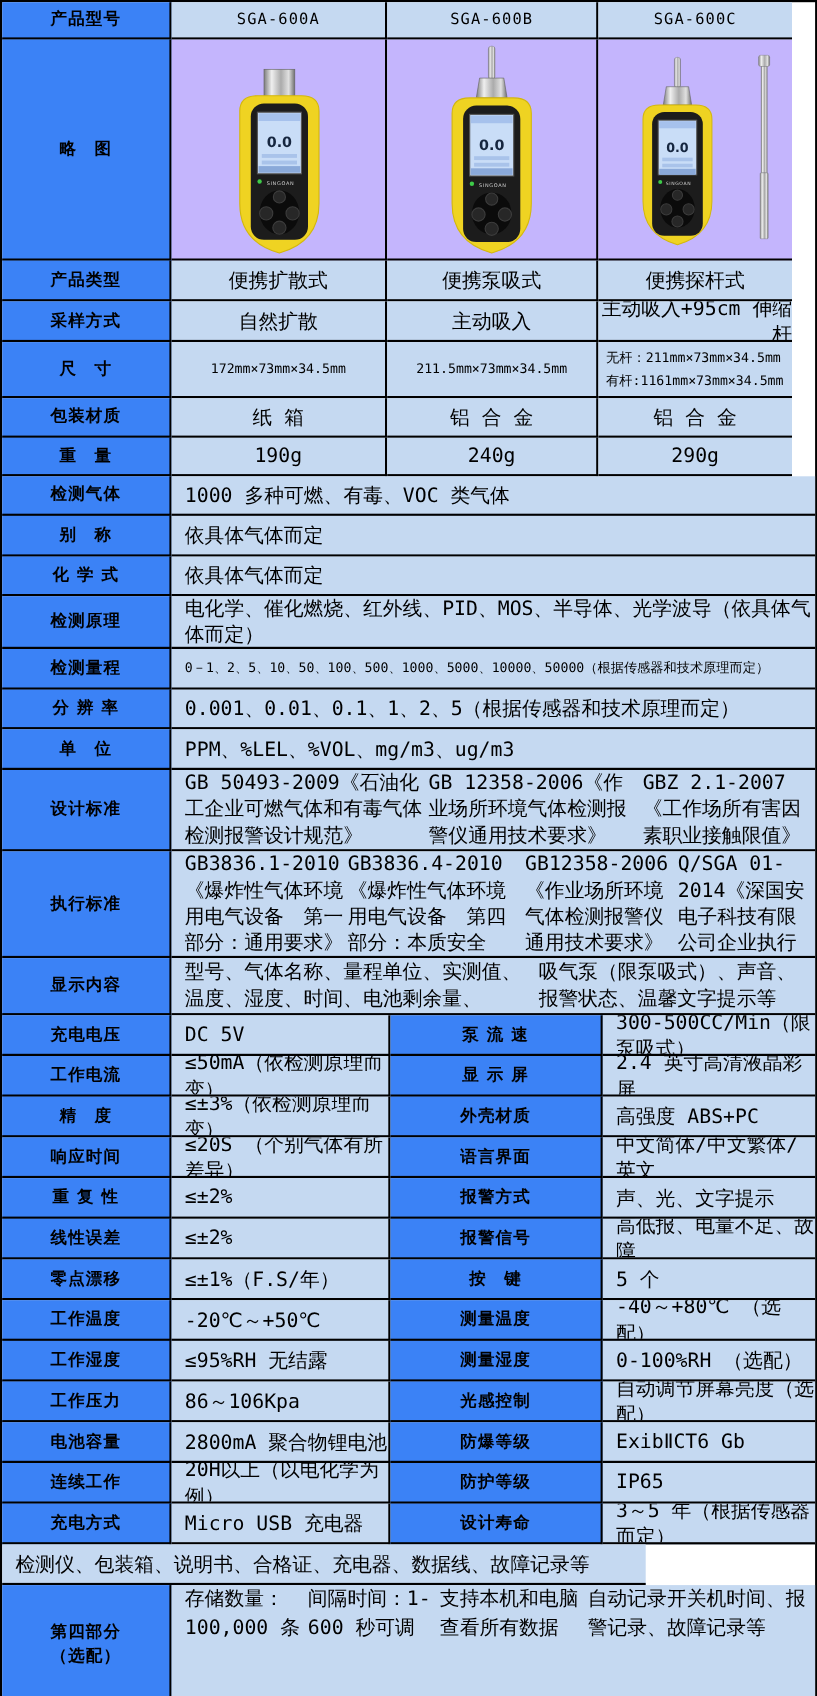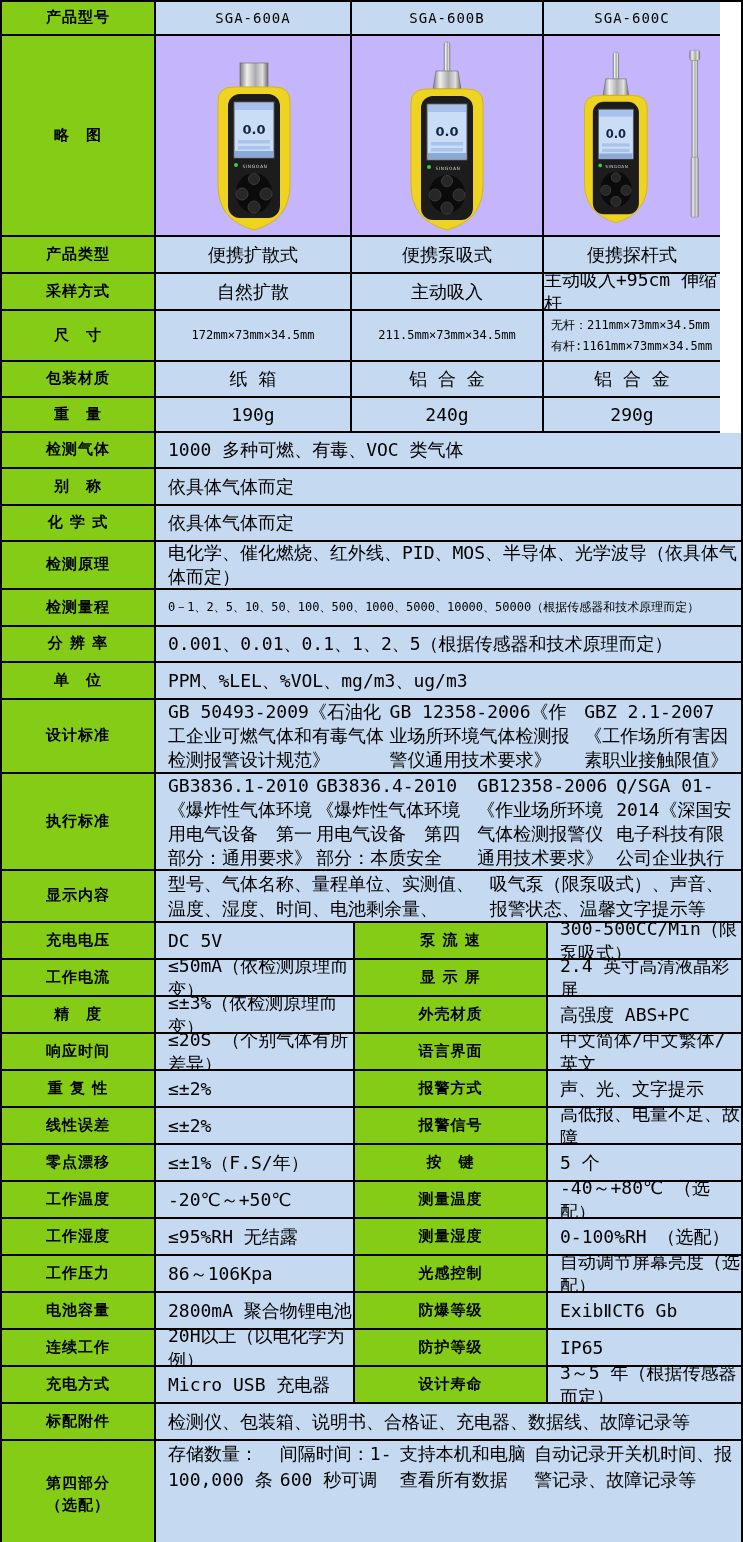--- a/index.html
+++ b/index.html
@@ -3,23 +3,23 @@
 <meta charset="utf-8">
 <style>
   *{box-sizing:border-box;margin:0;padding:0}
   html,body{background:#fff}
   body{font-family:"DejaVu Sans","Liberation Sans",sans-serif;color:#000}
   .table{width:743px;border:2px solid #000;background:#fff}
   .row{display:flex}
   .cell{border-right:2px solid #000;border-bottom:2px solid #000;display:flex;align-items:center;overflow:hidden}
   .row .cell:last-child{border-right:0}
   .row.last .cell{border-bottom:0}
-  .lbl{background:#84cc16;justify-content:center;text-align:center;font-weight:bold;font-size:15px;white-space:pre-line;line-height:1.45;letter-spacing:1px}
+  .lbl{background:#3b82f6;justify-content:center;text-align:center;font-weight:bold;font-size:15px;white-space:pre-line;line-height:1.45;letter-spacing:1px}
   .val{background:#C5D9F1;font-size:18px;font-family:"DejaVu Sans Mono","DejaVu Sans",sans-serif}
-  .center{justify-content:center;text-align:left}
+  .center{justify-content:center;text-align:right}
   .padl{padding-left:12px}
   .img{background:#c4b5fd;justify-content:center}
   .lines{align-items:flex-start;justify-content:center;padding-left:12px}
   .lh24 > div{line-height:24px}
   .lh25 > div{line-height:25px}
   .lh26 > div{line-height:26px}
   .pre{white-space:pre-line}
   .sm{font-size:12px;line-height:21px}
   
   .c-lbl{width:154px}
@@ -301,21 +301,20 @@
     <div class="cell val padl c-v2 h37">IP65</div>
   </div>
   <div class="row">
     <div class="cell lbl c-lbl h37">充电方式</div>
     <div class="cell val padl c-v1 h37">Micro USB 充电器</div>
     <div class="cell lbl c-l2 h37">设计寿命</div>
     <div class="cell val padl c-v2 h37">3～5 年（根据传感器而定）</div>
   </div>
 
   <div class="row">
-    <div class="cell lbl c-lbl h37">标配附件</div>
     <div class="cell val padl c-full h37">检测仪、包装箱、说明书、合格证、充电器、数据线、故障记录等</div>
   </div>
 
   <div class="row last">
     <div class="cell lbl c-lbl h108">第四部分
 （选配）</div>
     <div class="cell val lines lh26 c-full h108">
       <div>存储数量：100,000 条</div>
       <div>间隔时间：1-600 秒可调</div>
       <div>支持本机和电脑查看所有数据</div>

